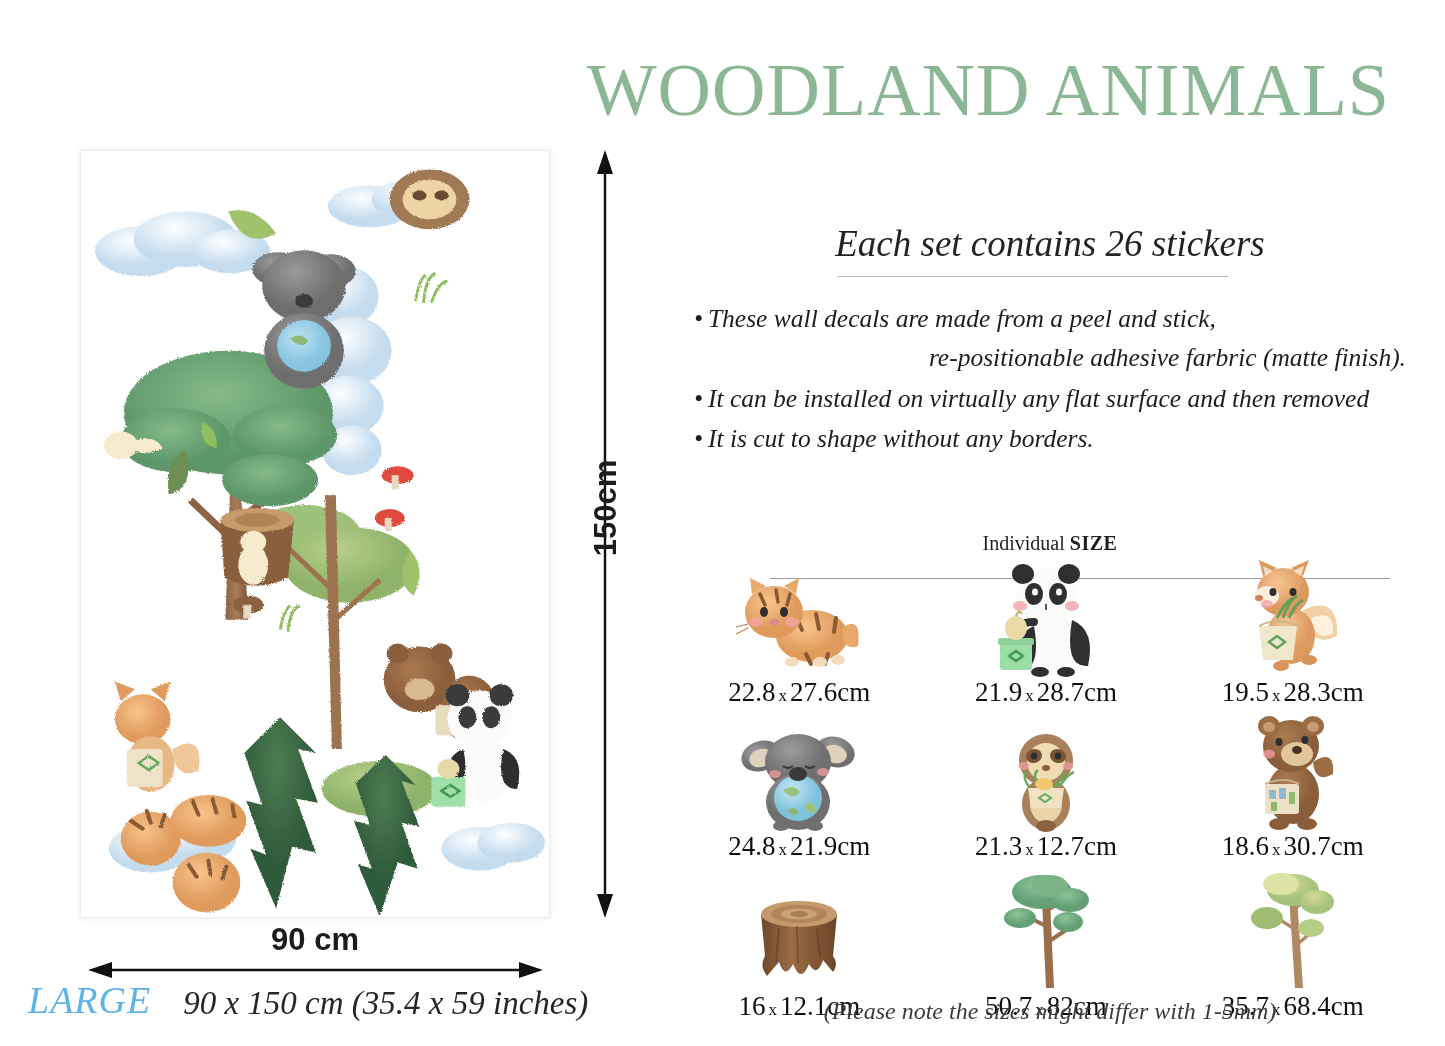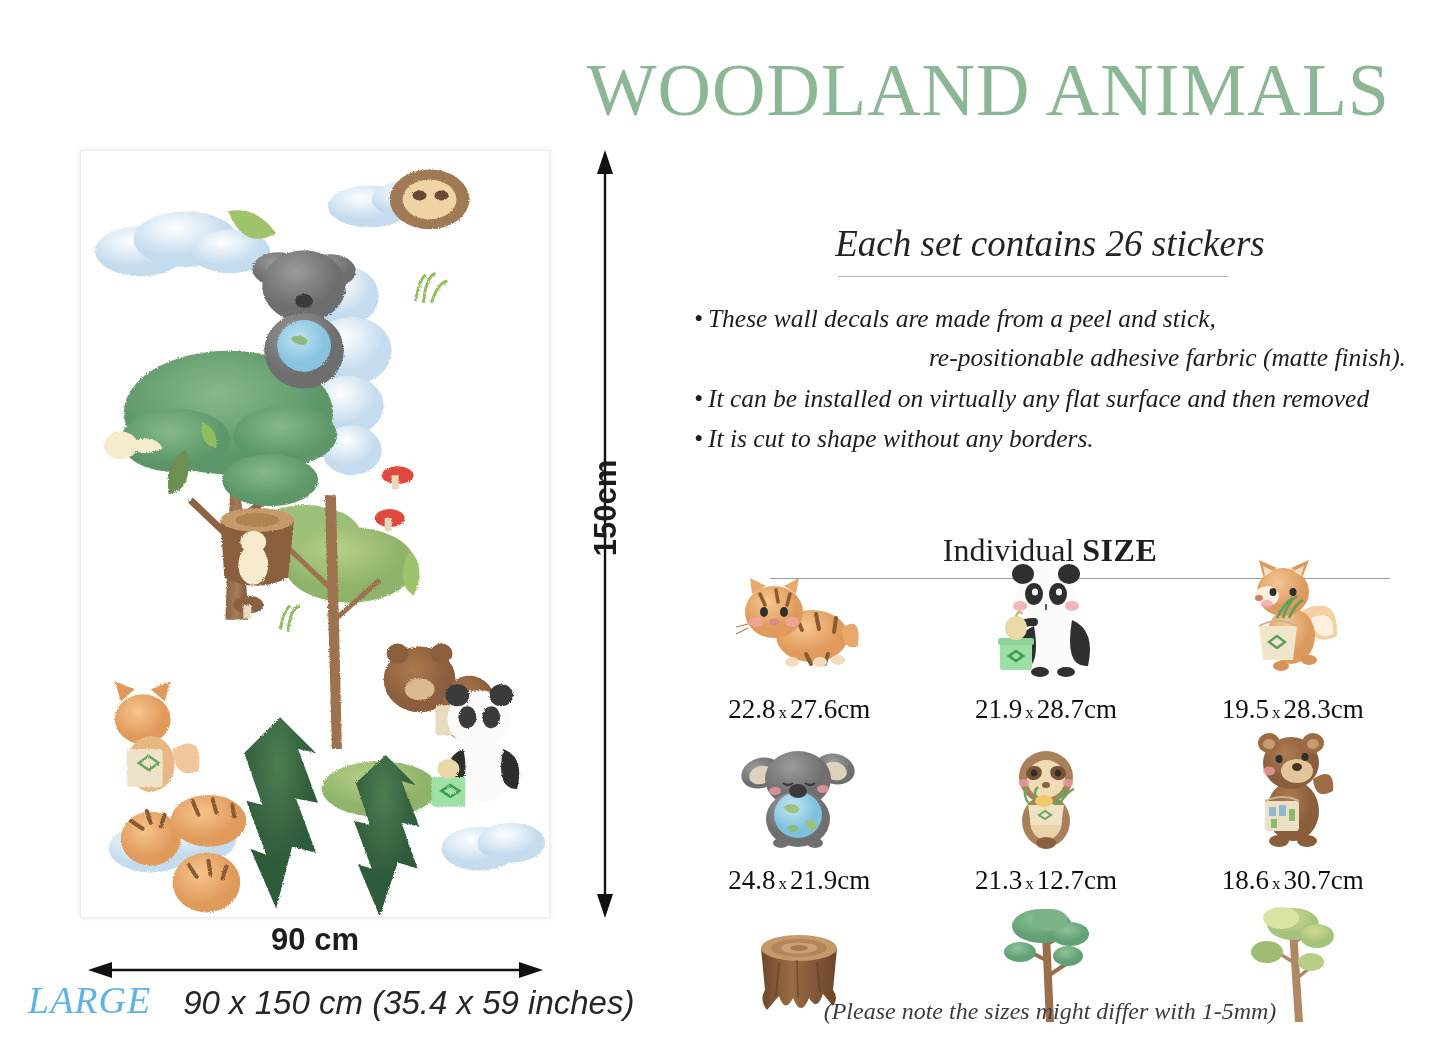--- a/index.html
+++ b/index.html
@@ -28,49 +28,49 @@
 
   #horz-dim{position:absolute;left:80px;top:930px;width:470px;height:45px;}
   #horz-label{position:absolute;left:0;top:-8px;width:470px;text-align:center;
       font-family:"Liberation Sans",sans-serif;font-size:31px;font-weight:700;color:#1c1c1c;}
   #horz-dim svg{position:absolute;left:8px;top:28px;}
 
   
   #size-line{position:absolute;left:28px;top:978px;display:flex;align-items:flex-end;gap:32px;}
   #size-large{font-family:"Liberation Serif",serif;font-style:italic;font-size:38px;
       color:#5fb3e6;letter-spacing:1px;}
-  #size-dims{font-family:Liberation Sans, sans-serif;font-style:italic;font-size:33px;color:#262626;}
+  #size-dims{font-family:Liberation Serif, serif;font-style:italic;font-size:33px;color:#262626;}
 
   
   #contains{position:absolute;left:690px;top:222px;width:720px;text-align:center;
       font-family:"Liberation Serif",serif;font-style:italic;font-size:37px;color:#232323;}
   #contains-rule{position:absolute;left:838px;top:276px;width:390px;height:0;
       border-top:1.6px solid #b6b6b6;}
 
   #bullets{position:absolute;left:694px;top:300px;width:712px;}
   .bullet{font-family:"Liberation Serif",serif;font-style:italic;font-size:25.5px;
       color:#1d1d1d;line-height:1.52;margin-bottom:2px;}
   .bullet .b-dot{margin-right:5px;}
   .bullet .b-l2{display:block;padding-left:20px;text-align:right;}
 
   
   #ind-size{position:absolute;left:690px;top:532px;width:720px;text-align:center;
-      font-family:"Liberation Serif",serif;font-size:32px;color:#1f1f1f;}
+      font-family:"Liberation Serif",serif;font-size:20px;color:#1f1f1f;}
   #ind-size b{font-weight:700;letter-spacing:.5px;}
   #ind-rule{position:absolute;left:770px;top:578px;width:620px;height:0;
       border-top:1.8px solid #9b9b9b;}
 
   
   #size-grid{position:absolute;left:676px;top:560px;width:740px;
       display:grid;grid-template-columns:repeat(3,1fr);}
   .grid-cell{display:flex;flex-direction:column;align-items:center;justify-content:flex-end;}
   .cell-art{display:flex;align-items:flex-end;justify-content:center;}
   .cell-art svg{display:block;}
   .cell-label{font-family:"Liberation Serif",serif;font-size:27px;color:#101010;
-      white-space:nowrap;margin-top:18px;line-height:1;}
+      white-space:nowrap;margin-top:1px;line-height:1;}
   .cell-label .xs{font-size:17px;vertical-align:baseline;margin:0 3px;}
   .r1 .cell-art{height:118px;}
   .r2 .cell-art{height:112px;}
   .r3 .cell-art{height:118px;}
   .r1 .cell-label{}
   .r2{margin-top:14px;}
   .r3{margin-top:14px;}
 
   #note{position:absolute;left:690px;top:998px;width:720px;text-align:center;
       font-family:"Liberation Serif",serif;font-style:italic;font-size:24px;color:#3c3c3c;}

